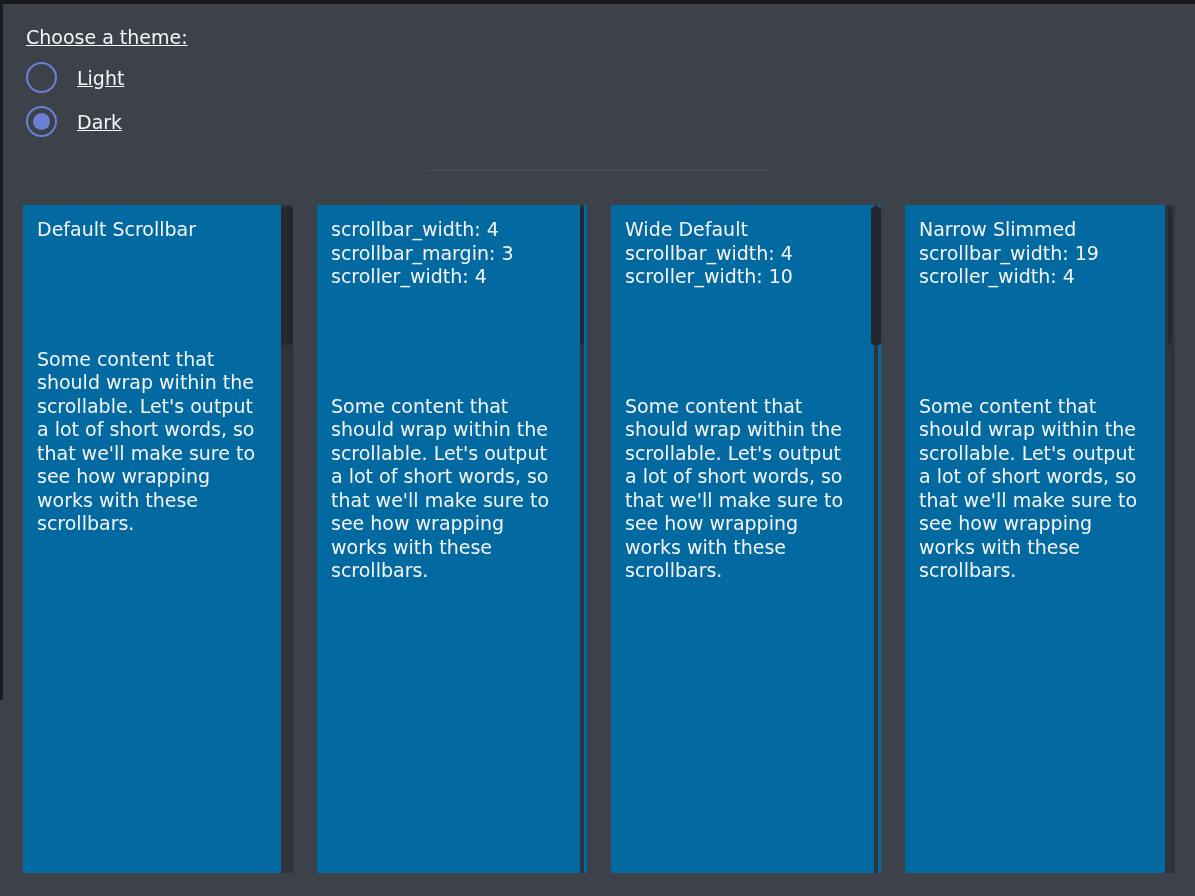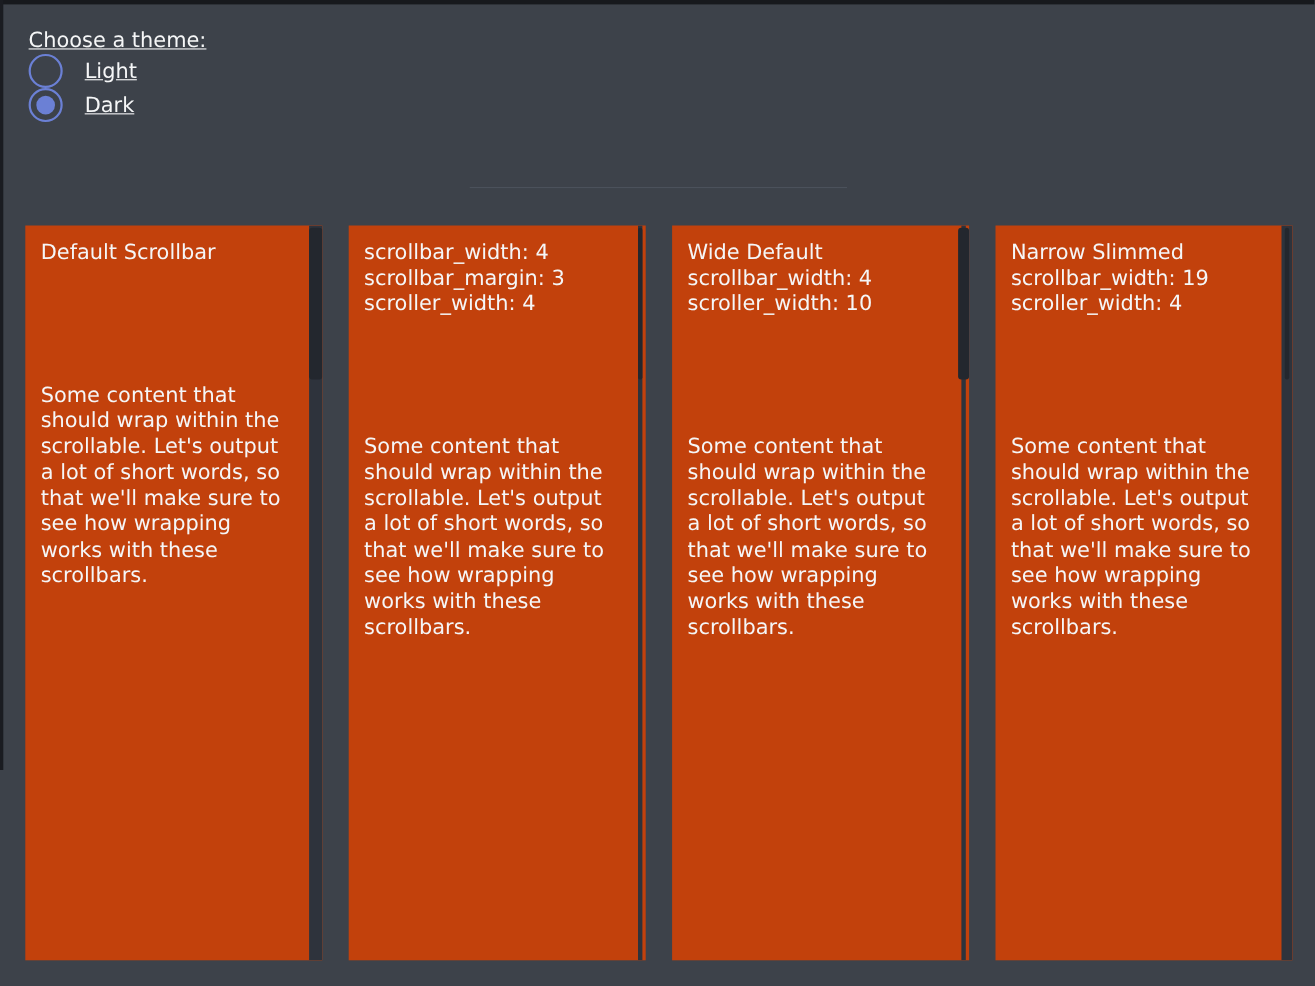--- a/index.html
+++ b/index.html
@@ -19,21 +19,21 @@
   .win-border-left {
     position: absolute; top: 0; left: 0; width: 3px; height: 700px;
     background: #1a1c21;
   }
 
   
   .theme-chooser { position: absolute; top: 25px; left: 26px; text-decoration: underline; }
   .theme-label { font-size: 19px; line-height: 24px; }
   .radio-row {
     display: flex; align-items: center;
-    height: 31px; cursor: default;
+    margin-top: 13px; height: 31px; cursor: default;
   }
   .radio-circle {
     box-sizing: border-box;
     width: 31px; height: 31px; border-radius: 50%;
     border: 2px solid #6b80d5;
     display: flex; align-items: center; justify-content: center;
     flex: 0 0 auto;
   }
   .radio-dot {
     width: 17px; height: 17px; border-radius: 50%;
@@ -49,21 +49,21 @@
   }
 
   
   .panels {
     position: absolute; top: 205px; left: 23px;
     display: flex; gap: 24px;
   }
   .panel {
     position: relative;
     width: 270px; height: 668px;
-    background: #c2410c;
+    background: #0369a1;
     overflow: hidden;
   }
   .panel-header { padding: 13px 30px 0 14px; }
   .hline { font-size: 19px; line-height: 23.5px; white-space: nowrap; }
   .panel-content {
     margin: 106px 24px 0 14px;
     font-size: 19px; line-height: 23.5px;
   }
 
   

